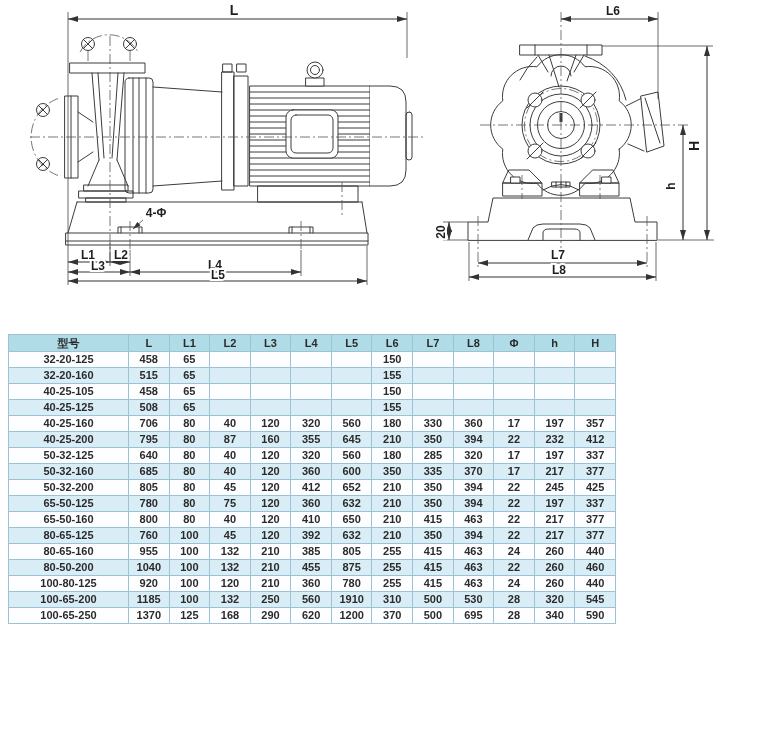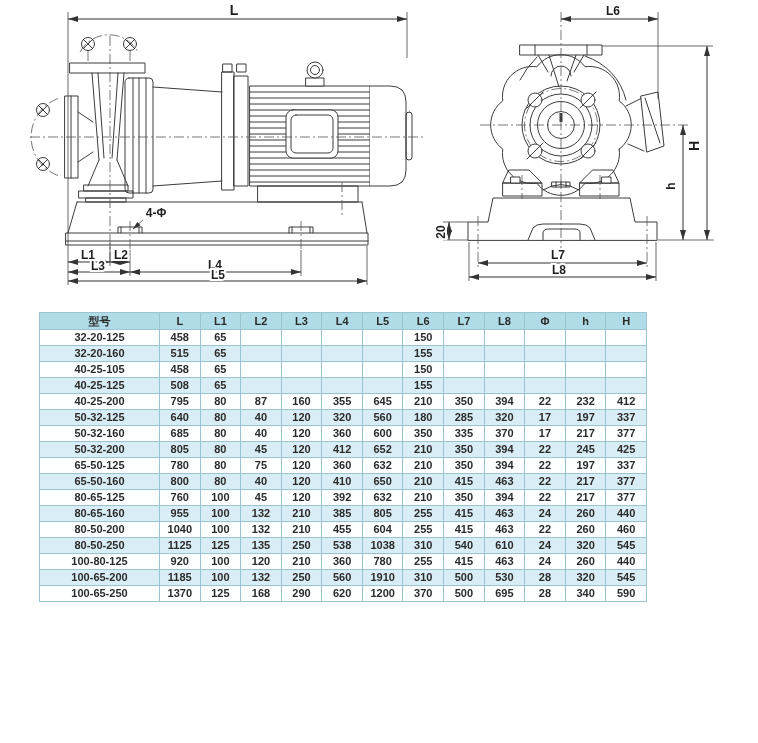--- a/index.html
+++ b/index.html
@@ -14,22 +14,22 @@
   .diagram{position:absolute;top:0;left:0;width:758px;height:318px;}
   svg .ln{fill:none;stroke:#3c3c3c;stroke-width:1;stroke-linejoin:round;stroke-linecap:round;}
   svg .fillbg{fill:#ffffff;}
   svg .cl{fill:none;stroke:#555;stroke-width:0.8;stroke-dasharray:10 3 2 3;}
   svg .ext{stroke:#444;stroke-width:0.8;}
   svg .dim{stroke:#333;stroke-width:1;marker-start:url(#arr);marker-end:url(#arr);}
   svg .dlab{font:bold 12px "Liberation Sans",sans-serif;fill:#1e1e1e;text-anchor:middle;
             paint-order:stroke;stroke:#ffffff;stroke-width:4px;}
   svg .dlab.big{font-size:14px;}
   table.dims{
-    position:absolute;left:8px;top:312px;width:608px;
-    border-collapse:collapse;table-layout:fixed;border:1px solid var(--outer);margin-left:31px;
+    position:absolute;left:8px;top:334px;width:608px;
+    border-collapse:collapse;table-layout:fixed;border:1px solid var(--outer);
   }
   .dims th,.dims td{
     border:1px solid var(--grid);font-size:11px;font-weight:bold;color:var(--txt);
     text-align:center;padding:0;line-height:1;white-space:nowrap;overflow:hidden;
   }
   .dims th{background:var(--header-bg);height:16px;}
   .dims td{height:15px;}
   .dims tbody tr:nth-child(odd) td{background:var(--row);}
   .dims tbody tr:nth-child(even) td{background:var(--alt-row);}
 </style>
@@ -330,20 +330,35 @@
         <td></td>
         <td></td>
         <td>155</td>
         <td></td>
         <td></td>
         <td></td>
         <td></td>
         <td></td>
       </tr>
       <tr>
+        <td>40-25-160</td>
+        <td>706</td>
+        <td>80</td>
+        <td>40</td>
+        <td>120</td>
+        <td>320</td>
+        <td>560</td>
+        <td>180</td>
+        <td>330</td>
+        <td>360</td>
+        <td>17</td>
+        <td>197</td>
+        <td>357</td>
+      </tr>
+      <tr>
         <td>40-25-200</td>
         <td>795</td>
         <td>80</td>
         <td>87</td>
         <td>160</td>
         <td>355</td>
         <td>645</td>
         <td>210</td>
         <td>350</td>
         <td>394</td>
@@ -456,42 +471,27 @@
         <td>260</td>
         <td>440</td>
       </tr>
       <tr>
         <td>80-50-200</td>
         <td>1040</td>
         <td>100</td>
         <td>132</td>
         <td>210</td>
         <td>455</td>
-        <td>604</td>
+        <td>875</td>
         <td>255</td>
         <td>415</td>
         <td>463</td>
         <td>22</td>
         <td>260</td>
         <td>460</td>
-      </tr>
-      <tr>
-        <td>80-50-250</td>
-        <td>1125</td>
-        <td>125</td>
-        <td>135</td>
-        <td>250</td>
-        <td>538</td>
-        <td>1038</td>
-        <td>310</td>
-        <td>540</td>
-        <td>610</td>
-        <td>24</td>
-        <td>320</td>
-        <td>545</td>
       </tr>
       <tr>
         <td>100-80-125</td>
         <td>920</td>
         <td>100</td>
         <td>120</td>
         <td>210</td>
         <td>360</td>
         <td>780</td>
         <td>255</td>

